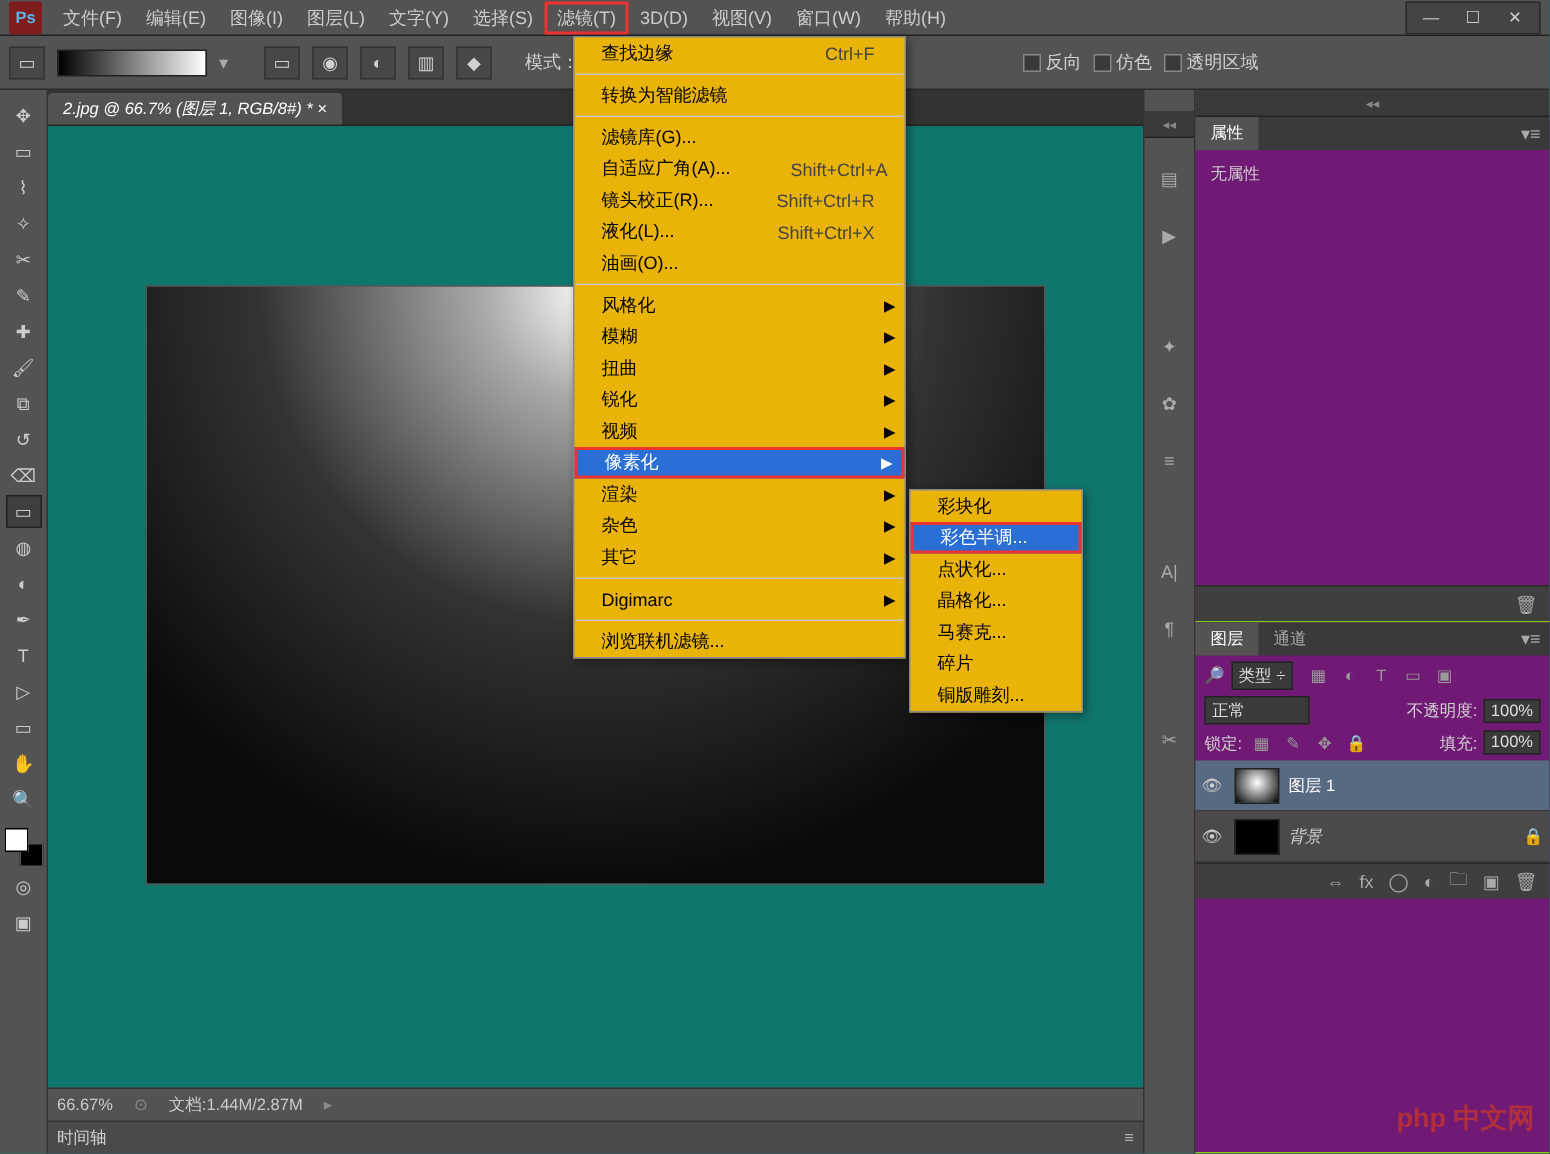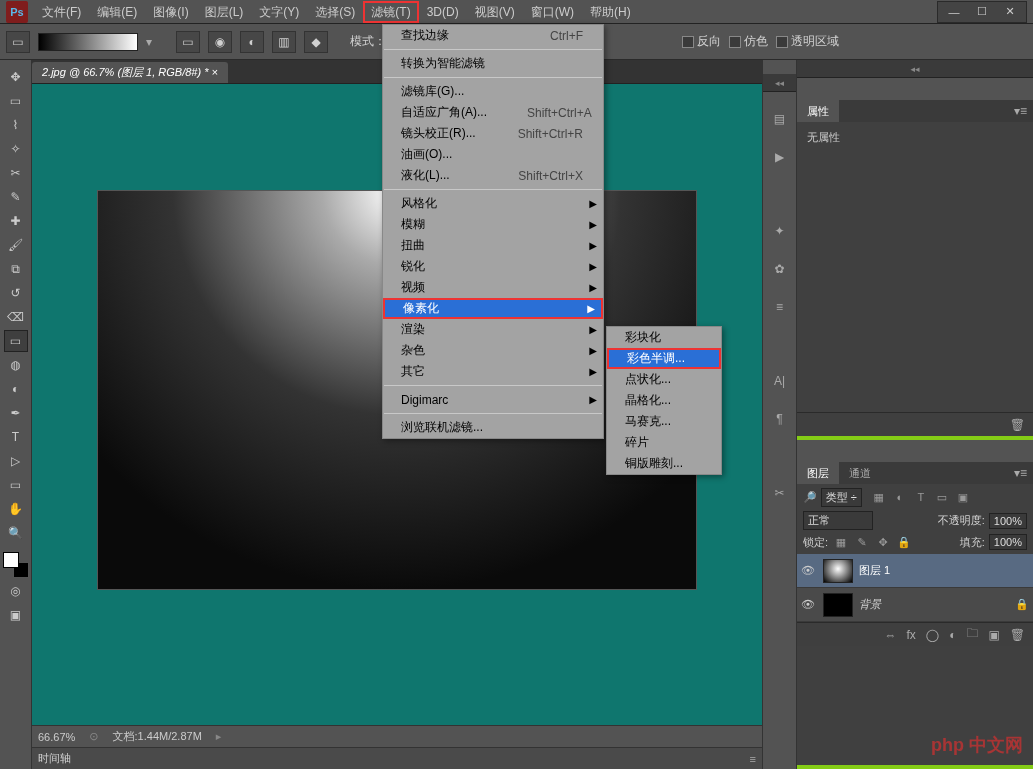--- a/index.html
+++ b/index.html
@@ -26,39 +26,39 @@
   .doc-tab-bar { height: 24px; background: #333; display:flex; align-items:flex-end; border-bottom: 1px solid #222; }
   .doc-tab { background: #535353; color:#fff; font-style:italic; padding:3px 10px 3px 10px; font-size:11px; border-top-left-radius:3px; border-top-right-radius:3px; }
   .canvas-area { flex:1; display:flex; align-items:center; justify-content:center; overflow:hidden; position:relative; }
   .canvas { width: 600px; height: 400px; background: radial-gradient(circle at 50% 0%, #ffffff 0%, #aaa 15%, #333 45%, #0a0a0a 80%); border: 1px solid #555; position: relative; margin-top:-30px; }
   .zoombar { height: 22px; background: #535353; border-top: 1px solid #333; display:flex; align-items:center; padding:0 6px; gap:14px; font-size:11px; color:#ccc; }
   .timeline-bar { height: 22px; background: #4a4a4a; border-top:1px solid #333; display:flex; align-items:center; padding:0 6px; font-size:11px; }
   .rcol { width: 34px; background:#535353; border-left:1px solid #333; display:flex; flex-direction:column; align-items:center; padding-top:14px; gap:16px; }
   .ricon { width:22px; height:22px; display:flex; align-items:center; justify-content:center; color:#aaa; }
   .rightpanels { width: 237px; background:#535353; border-left:1px solid #333; display:flex; flex-direction:column; }
   .collapse-tab { height:18px; background:#3a3a3a; border-bottom:1px solid #222; display:flex; align-items:center; justify-content:center; color:#888; font-size:9px; }
-  .panel { background:#404040; border-bottom:4px solid #84cc16;margin-top:22px; }
+  .panel { background:#701a75; border-bottom:1px solid #84cc16; }
   .panel-hdr { height:22px; background:#3a3a3a; display:flex; align-items:center; }
   .panel-tab { padding:0 10px; line-height:22px; color:#fff; background:#535353; font-size:11px; }
   .panel-tab2 { padding:0 10px; line-height:22px; color:#aaa; font-size:11px; }
   .panel-menu { margin-left:auto; padding:0 6px; color:#aaa; }
   .props-body { padding:8px 10px; min-height: 290px; font-size:11px; color:#ccc; }
   .layers-opts { padding:4px 6px; display:flex; flex-direction:column; gap:4px; font-size:11px; }
   .row { display:flex; align-items:center; gap:4px; }
   .sel-small { background:#3a3a3a; border:1px solid #222; color:#ddd; padding:1px 4px; font-size:11px; }
   .iconrow .ib { width:18px; height:16px; display:inline-flex; align-items:center; justify-content:center; color:#999; }
   .layerstack { background:#4a4a4a; }
   .layer-row { display:flex; align-items:center; height:34px; border-bottom:1px solid #3a3a3a; padding:0 4px; gap:6px; font-size:11px; }
   .layer-row.sel { background:#586a82; color:#fff; }
   .eye { width:16px; color:#ccc; }
   .thumb { width:30px; height:24px; background:#000; border:1px solid #222; }
   .thumb.grad { background: radial-gradient(circle at 50% 40%, #fff, #000); }
   .panel-footer { height:24px; background:#3f3f3f; border-top:1px solid #2a2a2a; display:flex; align-items:center; justify-content:flex-end; gap:10px; padding:0 8px; color:#aaa; }
   
-  .menu { position:absolute; background:#a3a3a3; color:#000; border:1px solid #888; box-shadow:2px 2px 6px rgba(0,0,0,0.4); font-size:12px; z-index:100; }
+  .menu { position:absolute; background:#eab308; color:#000; border:1px solid #888; box-shadow:2px 2px 6px rgba(0,0,0,0.4); font-size:12px; z-index:100; }
   .menu .sep { height:1px; background:#c8c8c8; margin:3px 1px; }
   .menu .row { display:flex; align-items:center; height:21px; padding:0 20px 0 18px; position:relative; gap: 0; }
   .menu .row.hl { background:#2a6fd6; color:#fff; }
   .menu .row .lbl { flex:1; white-space:nowrap; }
   .menu .row .sc { color:#444; margin-left:40px; white-space:nowrap; }
   .menu .row .arr { position:absolute; right:6px; font-size:10px; }
   .redbox { border:2px solid #e33; }
   .watermark { position:absolute; right:10px; bottom:12px; color:#b33; font-size:18px; font-weight:bold; opacity:0.85; }
 </style>
 </head>
@@ -262,26 +262,26 @@
     </div>
     <div class="row">
       <span class="lbl">自适应广角(A)...</span>
       <span class="sc">Shift+Ctrl+A</span>
     </div>
     <div class="row">
       <span class="lbl">镜头校正(R)...</span>
       <span class="sc">Shift+Ctrl+R</span>
     </div>
     <div class="row">
-      <span class="lbl">油画(O)...</span>
-    </div>
-    <div class="row">
       <span class="lbl">液化(L)...</span>
       <span class="sc">Shift+Ctrl+X</span>
     </div>
+    <div class="row">
+      <span class="lbl">油画(O)...</span>
+    </div>
     <div class="sep"></div>
     <div class="row">
       <span class="lbl">风格化</span>
       <span class="arr">▶</span>
     </div>
     <div class="row">
       <span class="lbl">模糊</span>
       <span class="arr">▶</span>
     </div>
     <div class="row">

